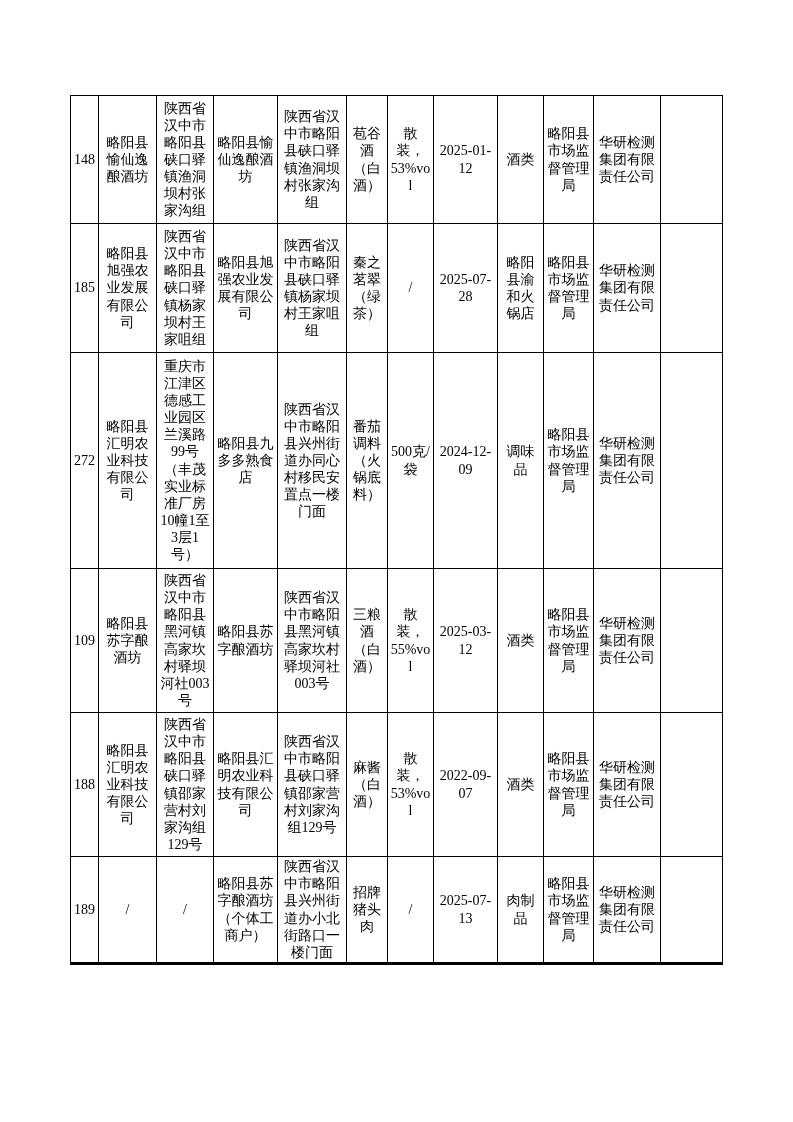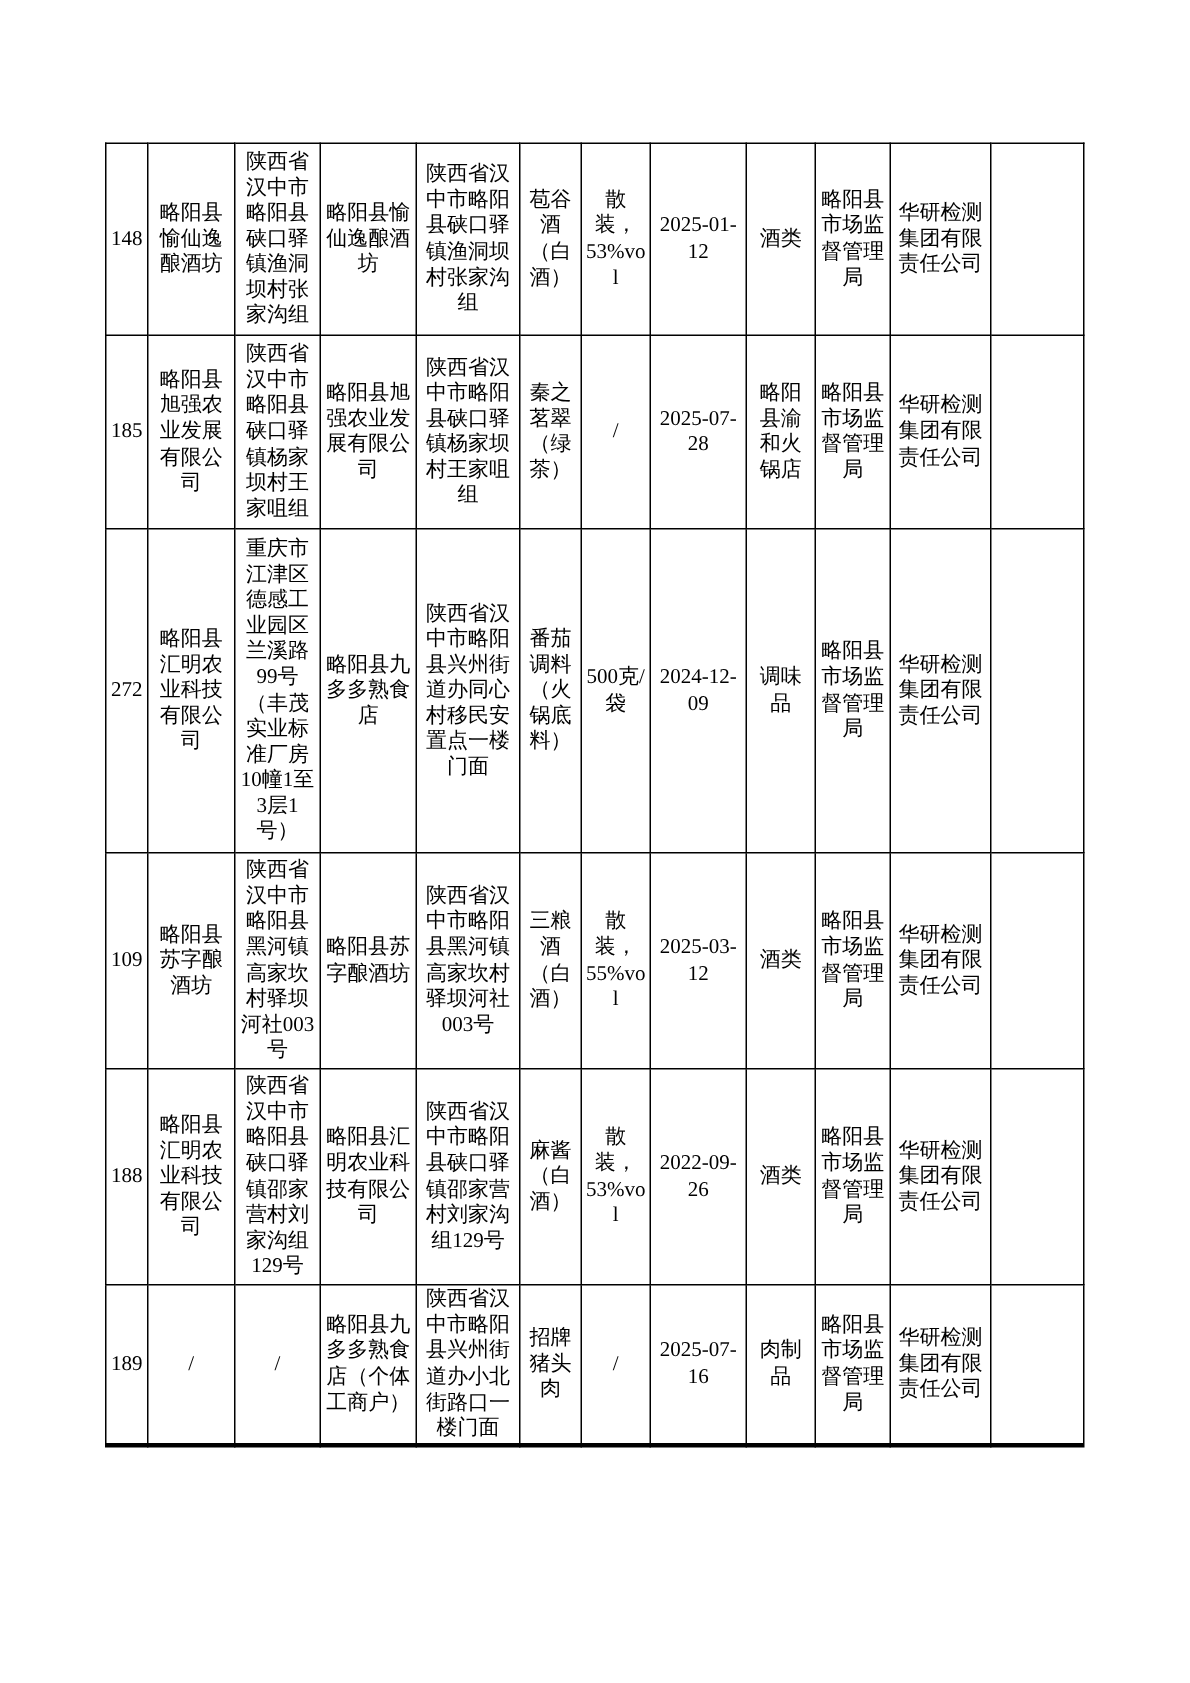--- a/index.html
+++ b/index.html
@@ -127,35 +127,35 @@
         <td></td>
       </tr>
       <tr class="r4">
         <td>188</td>
         <td>略阳县汇明农业科技有限公司</td>
         <td>陕西省汉中市略阳县硖口驿镇邵家营村刘家沟组129号</td>
         <td>略阳县汇明农业科技有限公司</td>
         <td>陕西省汉中市略阳县硖口驿镇邵家营村刘家沟组129号</td>
         <td>麻酱（白酒）</td>
         <td>散装，53%vol</td>
-        <td>2022-09-26</td>
+        <td>2022-09-07</td>
         <td>酒类</td>
         <td>略阳县市场监督管理局</td>
         <td>华研检测集团有限责任公司</td>
         <td></td>
       </tr>
       <tr class="r5">
         <td>189</td>
         <td>/</td>
         <td>/</td>
-        <td>略阳县九多多熟食店（个体工商户）</td>
+        <td>略阳县苏字酿酒坊（个体工商户）</td>
         <td>陕西省汉中市略阳县兴州街道办小北街路口一楼门面</td>
         <td>招牌猪头肉</td>
         <td>/</td>
-        <td>2025-07-16</td>
+        <td>2025-07-13</td>
         <td>肉制品</td>
         <td>略阳县市场监督管理局</td>
         <td>华研检测集团有限责任公司</td>
         <td></td>
       </tr>
     </tbody>
   </table>
 </div>
 
 </body></html>

